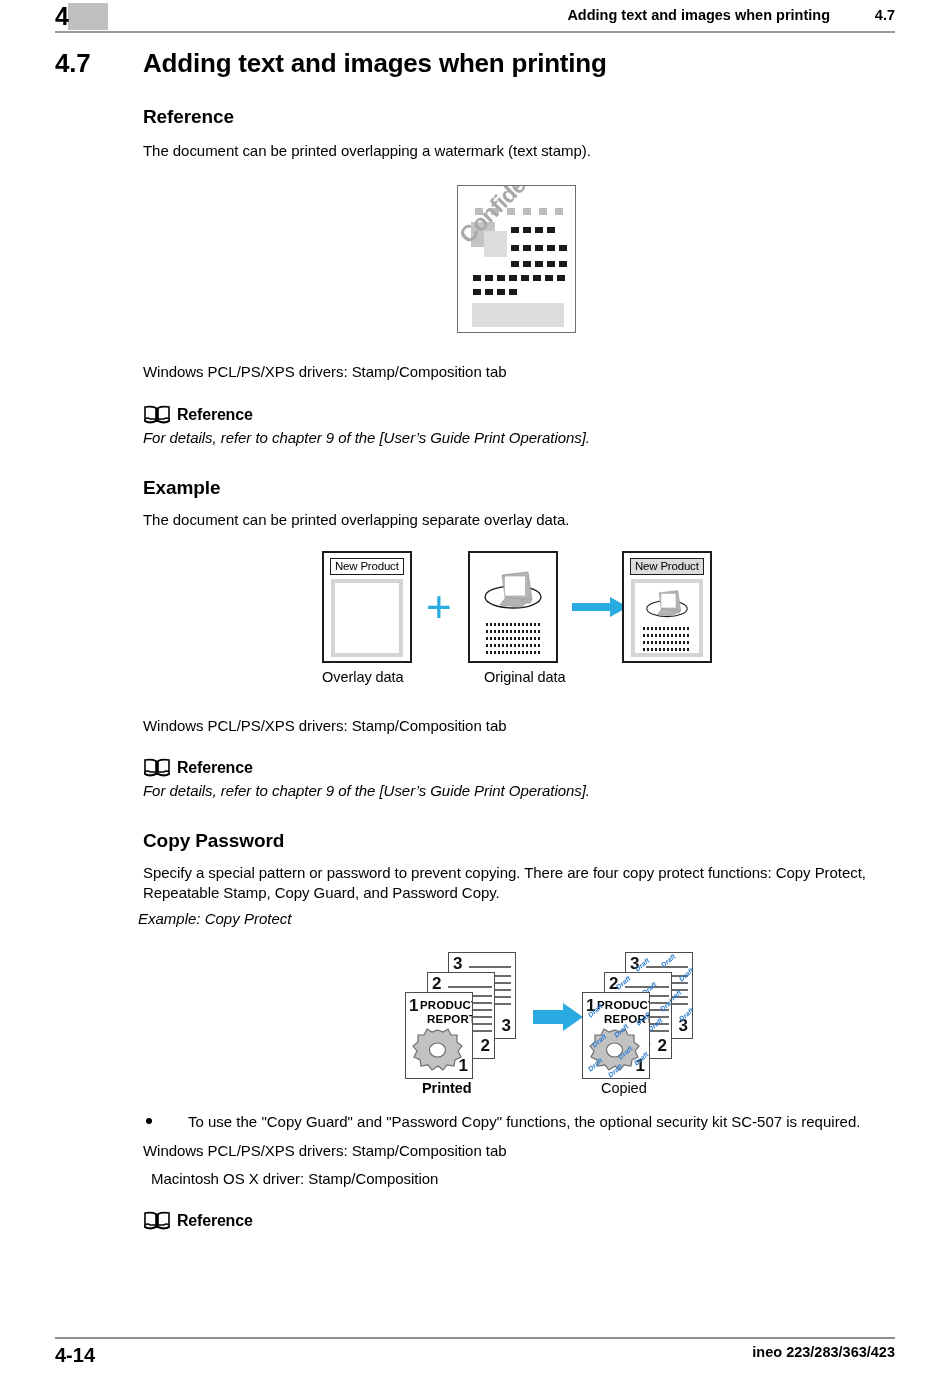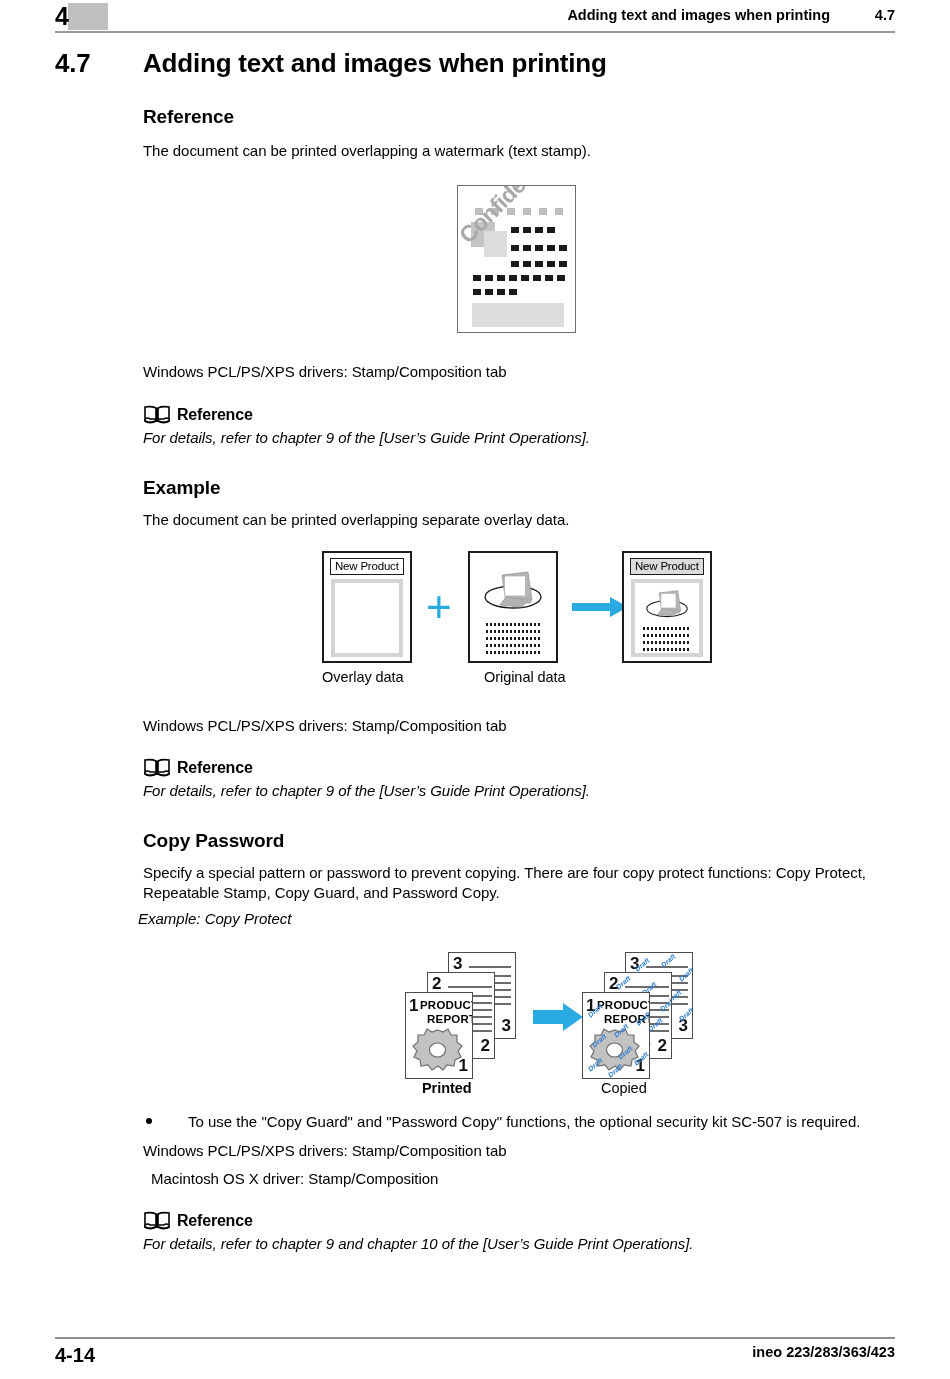--- a/index.html
+++ b/index.html
@@ -585,18 +585,17 @@
       <svg width="28" height="19" viewBox="0 0 28 19">
         <path d="M2,2 L2,14 C2,14 5,12 7,14 L13,14 L13,3 C13,3 9,1 2,2 Z" fill="#fff" stroke="#000" stroke-width="1.6"></path>
         <path d="M26,2 L26,14 C26,14 23,12 21,14 L15,14 L15,3 C15,3 19,1 26,2 Z" fill="#fff" stroke="#000" stroke-width="1.6"></path>
         <path d="M1,14 C4,17 10,17 13,14.5 L13,17 C10,19 4,19 1,16.5 Z" fill="#000"></path>
         <path d="M27,14 C24,17 18,17 15,14.5 L15,17 C18,19 24,19 27,16.5 Z" fill="#000"></path>
         <rect x="13" y="3" width="2" height="14" fill="#000"></rect>
       </svg>
     </span>
     <span class="ref-label">Reference</span>
   </div>
-  <div class="ref-body">For details, refer to chapter 9 and chapter 10 of the [User’s Guide Print Operations].</div>
 </div>
 
 <div class="footer-rule"></div>
 <div class="footer-left">4-14</div>
 <div class="footer-right">ineo 223/283/363/423</div>
 
 </body></html>

